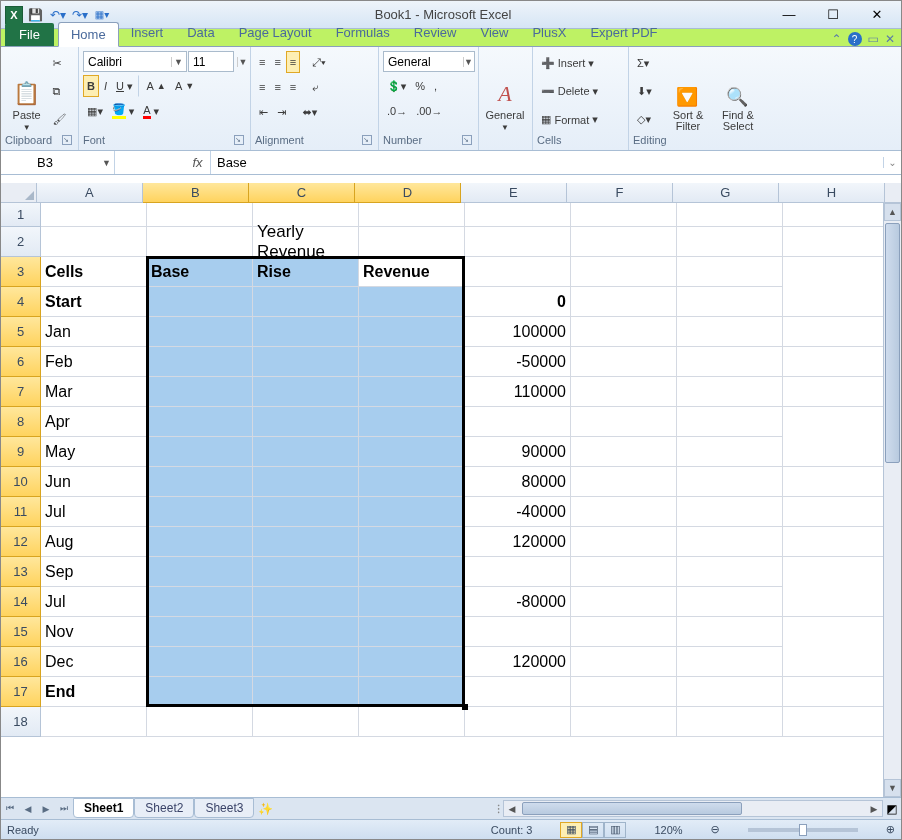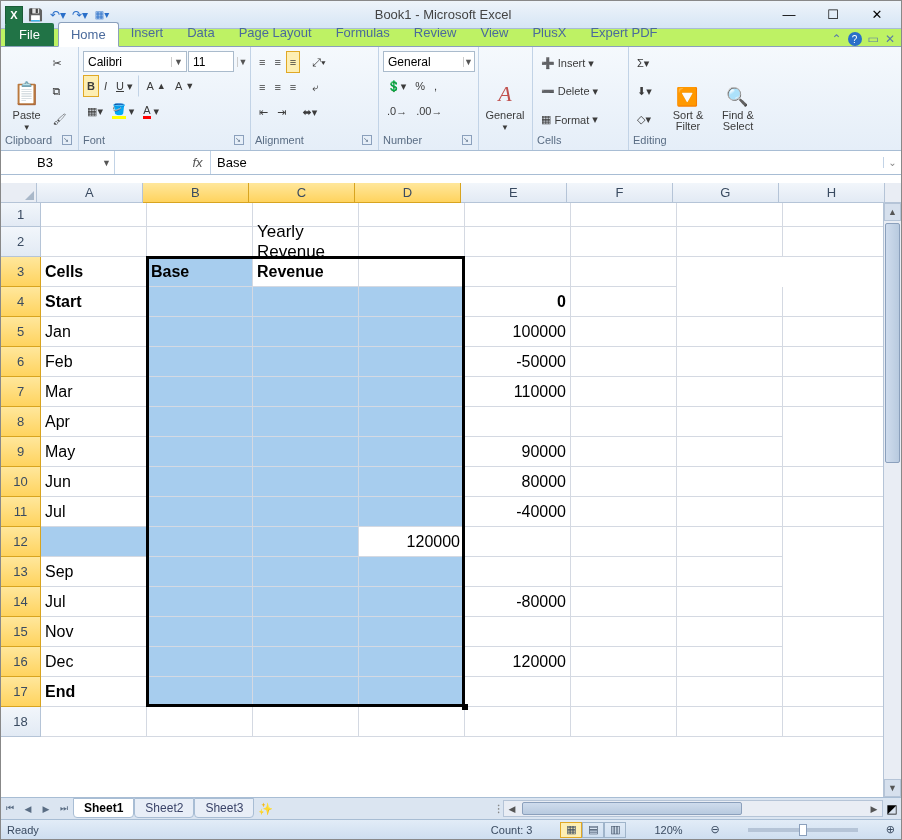--- a/index.html
+++ b/index.html
@@ -306,20 +306,21 @@
         <div class="cell"></div>
         <div class="cell"></div>
         <div class="cell"></div>
         <div class="cell"></div>
         <div class="cell"></div>
       </div>
       <div class="row">
         <div class="rowh sel">3</div>
         <div class="cell bold">Cells</div>
         <div class="cell bold sel">Base</div>
+        <div class="cell bold sel">Rise</div>
         <div class="cell bold">Revenue</div>
         <div class="cell"></div>
         <div class="cell"></div>
         <div class="cell"></div>
       </div>
       <div class="row">
         <div class="rowh sel">4</div>
         <div class="cell bold">Start</div>
         <div class="cell sel"></div>
         <div class="cell sel"></div>
@@ -400,20 +401,21 @@
         <div class="cell sel"></div>
         <div class="cell sel"></div>
         <div class="cell sel"></div>
         <div class="cell right">-40000</div>
         <div class="cell"></div>
         <div class="cell"></div>
         <div class="cell"></div>
       </div>
       <div class="row">
         <div class="rowh sel">12</div>
+        <div class="cell">Aug</div>
         <div class="cell sel"></div>
         <div class="cell sel"></div>
         <div class="cell sel"></div>
         <div class="cell right">120000</div>
         <div class="cell"></div>
         <div class="cell"></div>
         <div class="cell"></div>
       </div>
       <div class="row">
         <div class="rowh sel">13</div>

